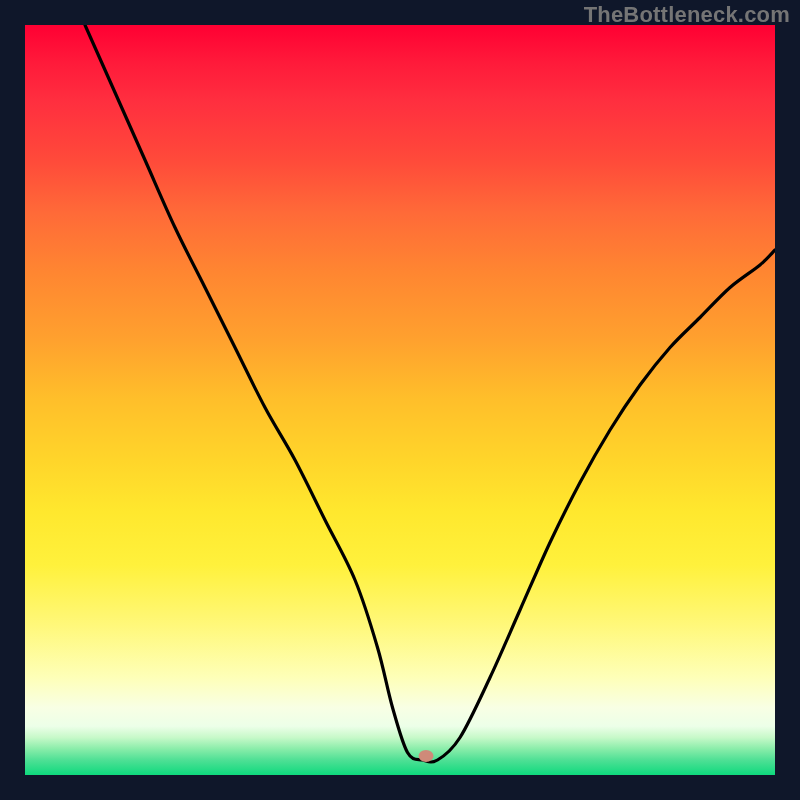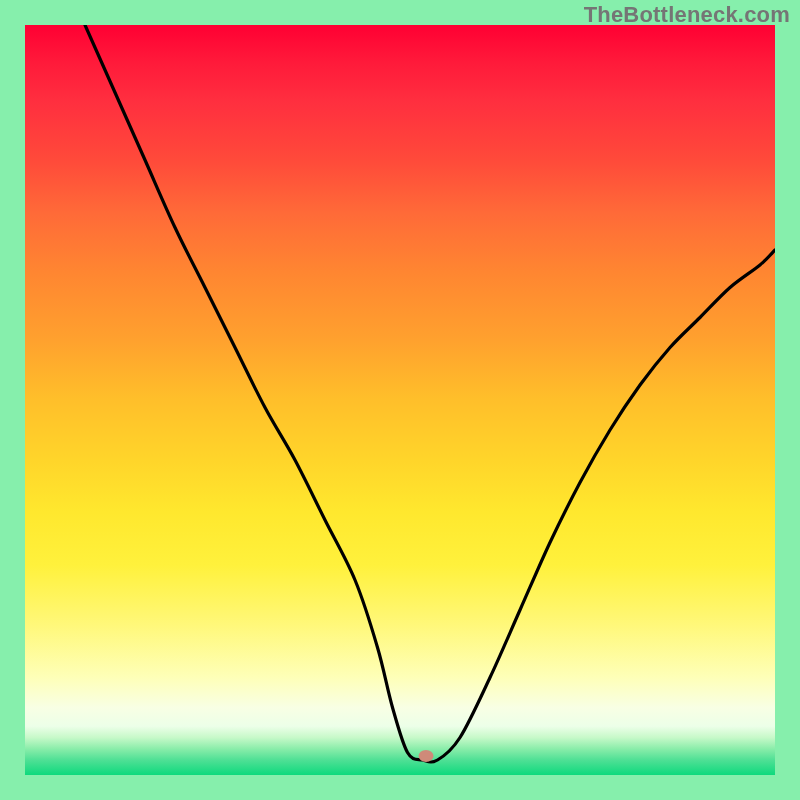--- a/index.html
+++ b/index.html
@@ -7,21 +7,21 @@
     padding: 0;
     width: 800px;
     height: 800px;
     background: #000;
     font-family: Arial, Helvetica, sans-serif;
   }
   .frame {
     position: relative;
     width: 800px;
     height: 800px;
-    background: #86efac;
+    background: #0f172a;
   }
   .plot {
     position: absolute;
     left: 25px;
     top: 25px;
     width: 750px;
     height: 750px;
     overflow: hidden;
   }
   .gradient {

